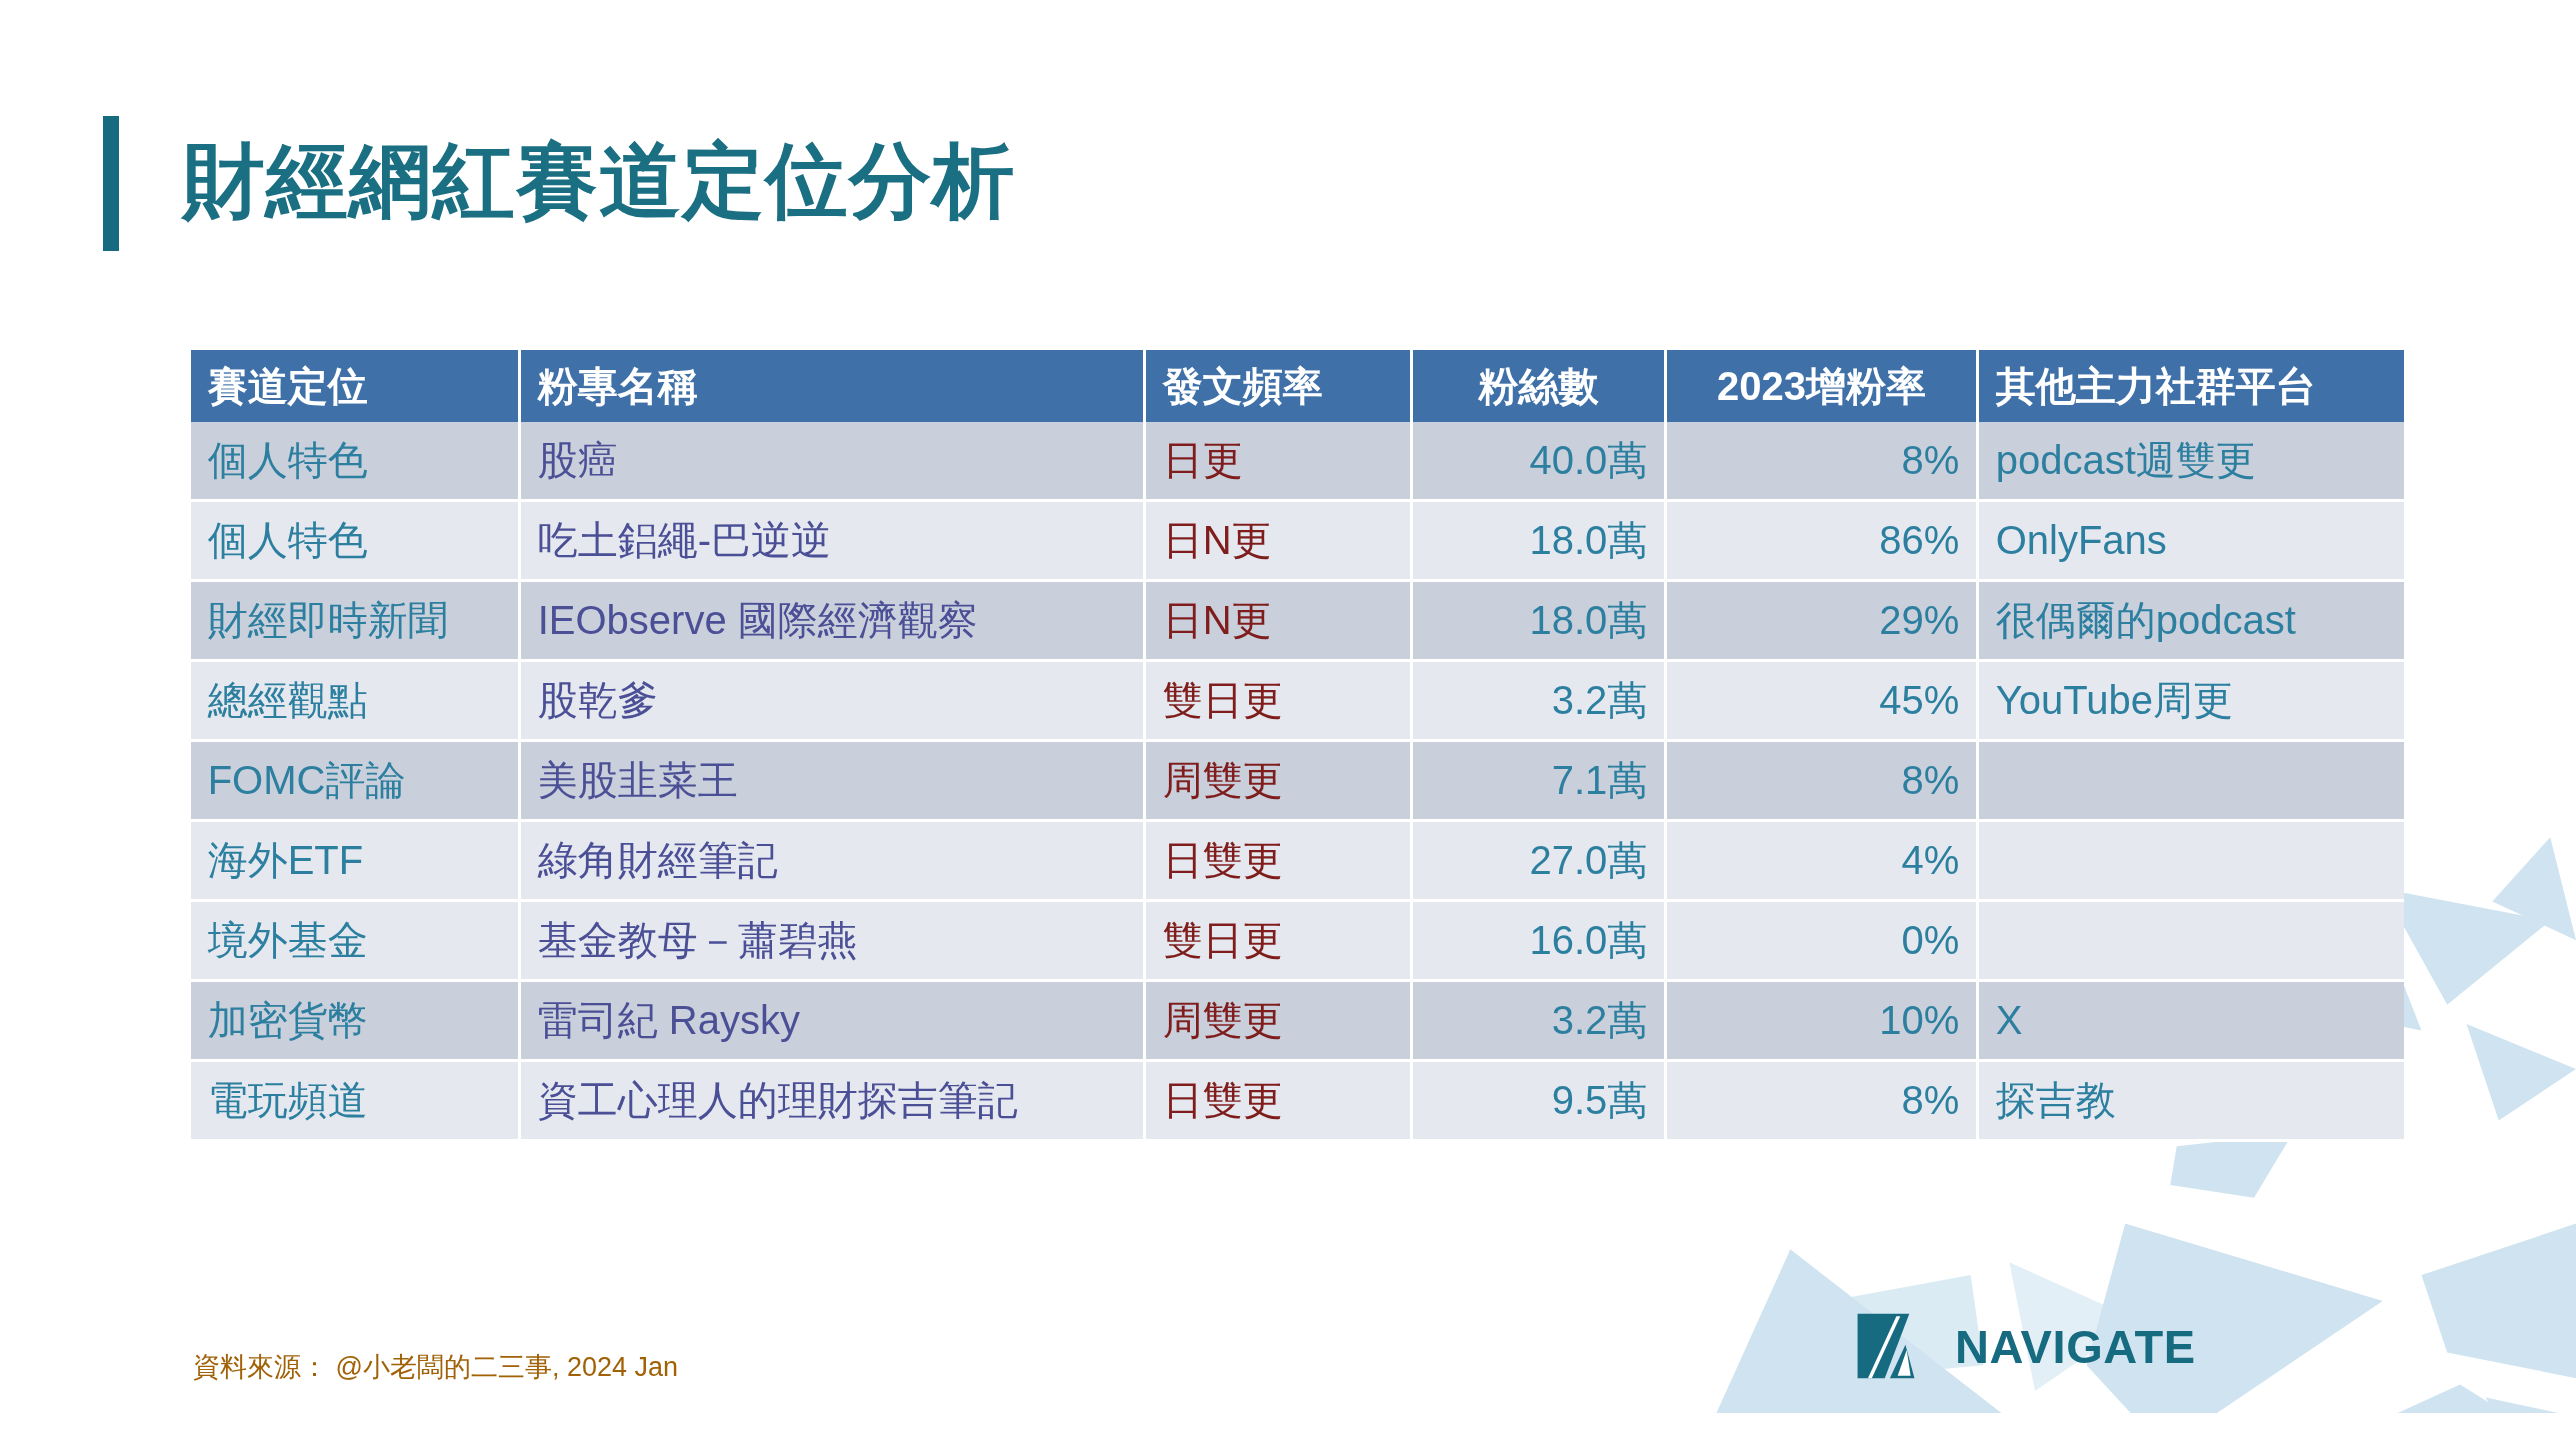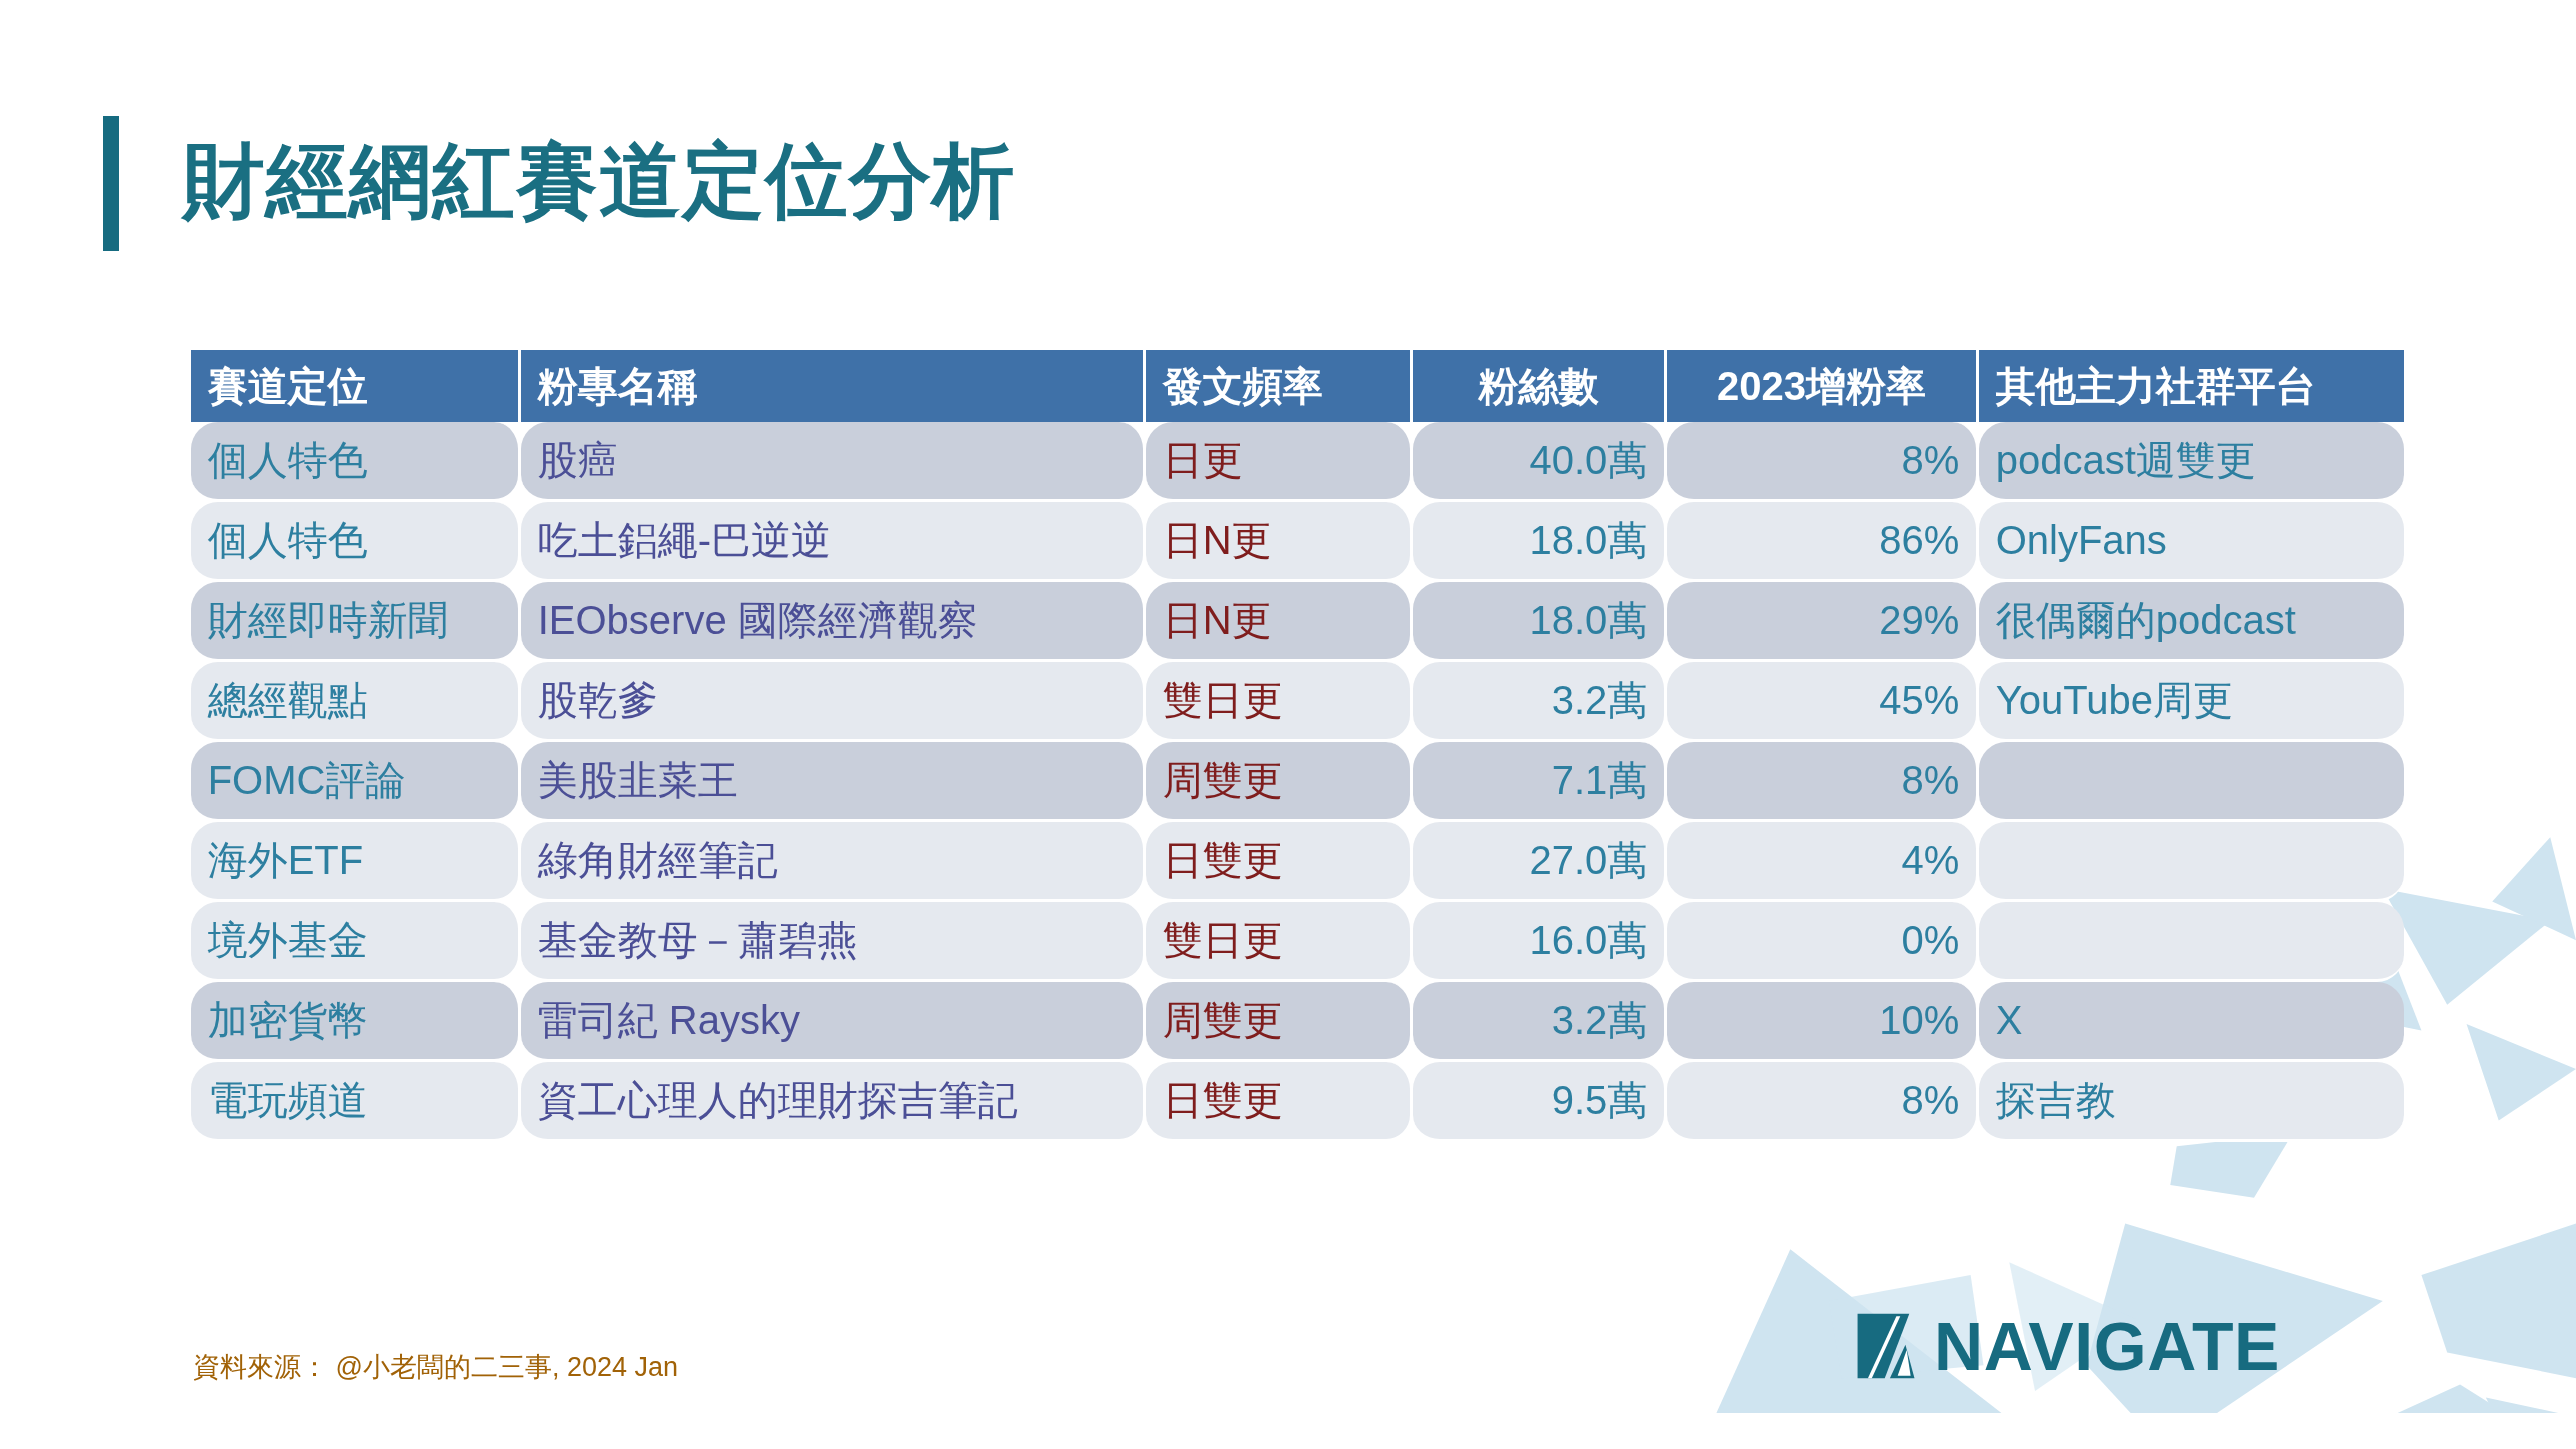--- a/index.html
+++ b/index.html
@@ -87,21 +87,20 @@
 
   #data-table tbody td {
     font-size: 40px;
     height: 77px;
     padding: 0 16.7px;
     vertical-align: middle;
     white-space: nowrap;
     border-right: 3.2px solid #ffffff;
     border-bottom: 3.2px solid #ffffff;
     overflow: hidden;
-    border-radius: 27px;
   }
   #data-table tbody td:last-child { border-right: none; }
 
   #data-table tbody tr.odd td  { background: #c9cfdb; }
   #data-table tbody tr.even td { background: #e5e9ef; }
 
   .col-track { color: #2d7fa0; }
   .col-page  { color: #4b4f96; }
   .col-freq  { color: #7f1d1d; margin-left: 40px; }
   .col-fans  { color: #2d7fa0; text-align: right; }
@@ -121,24 +120,24 @@
   #logo {
     position: absolute;
     left: 1855px;
     top: 1311px;
     display: flex;
     align-items: center;
   }
   #logo-mark { width: 75px; height: 70px; flex: 0 0 auto; }
   #logo-text {
     color: #176b80;
-    font-size: 68px;
+    font-size: 47px;
     font-weight: bold;
     letter-spacing: 0.6px;
-    margin-left: 4px;
+    margin-left: 25px;
     line-height: 67px;
     white-space: nowrap;
   }
 </style>
 </head>
 <body>
 
 <div id="slide">
 
   <svg id="bg-decor" viewBox="0 0 4000 2250" preserveAspectRatio="none" aria-hidden="true">

